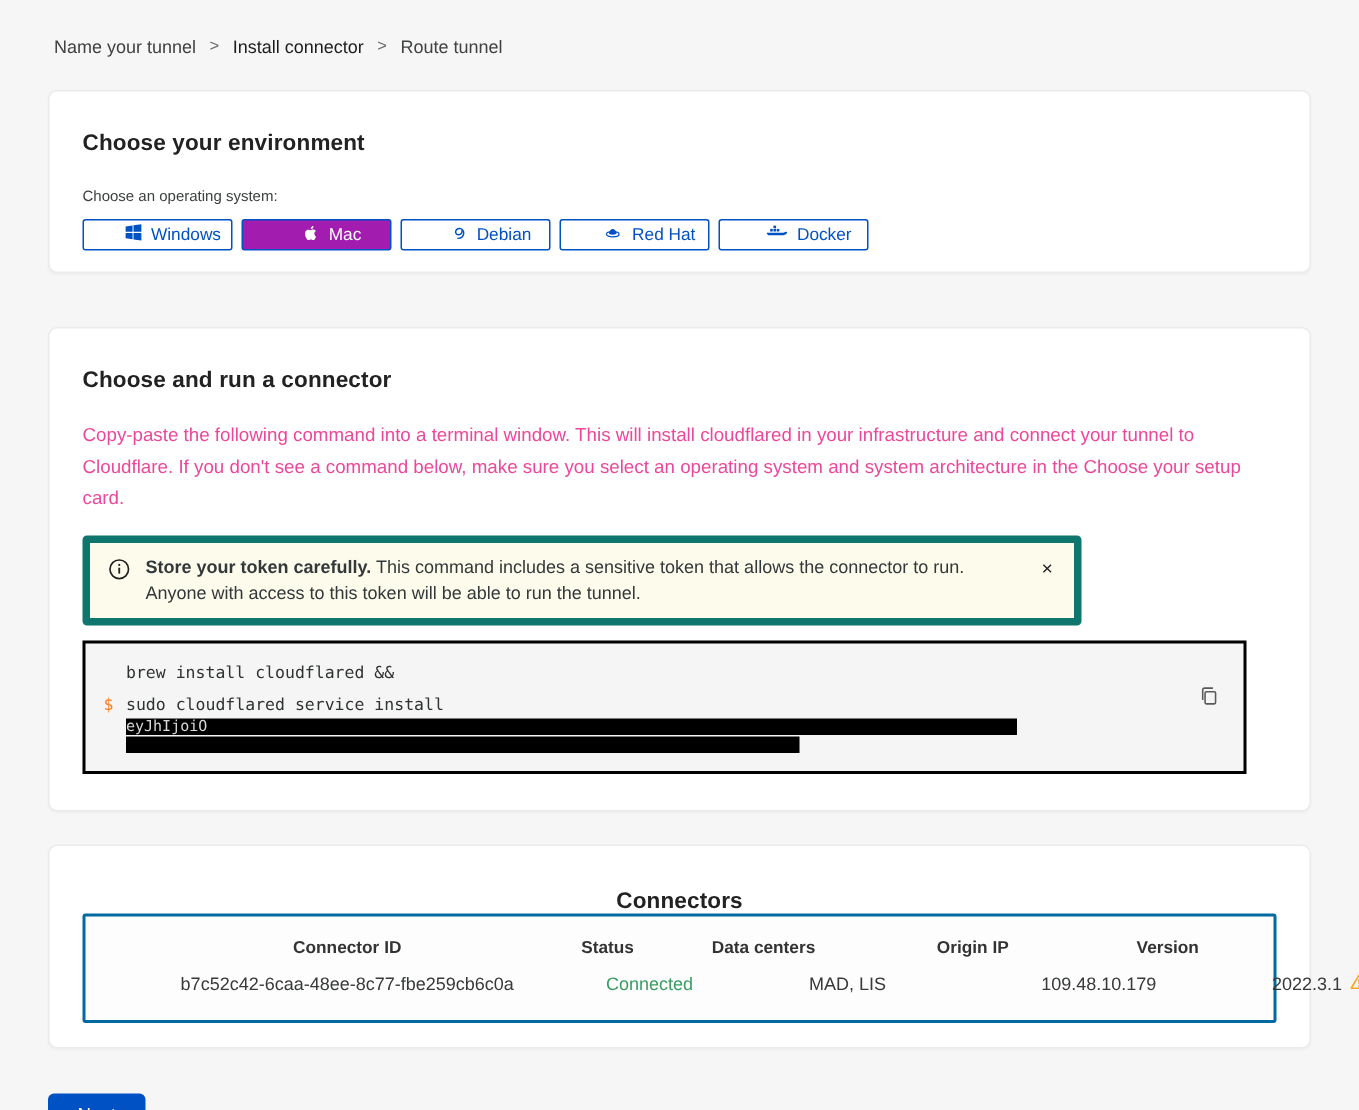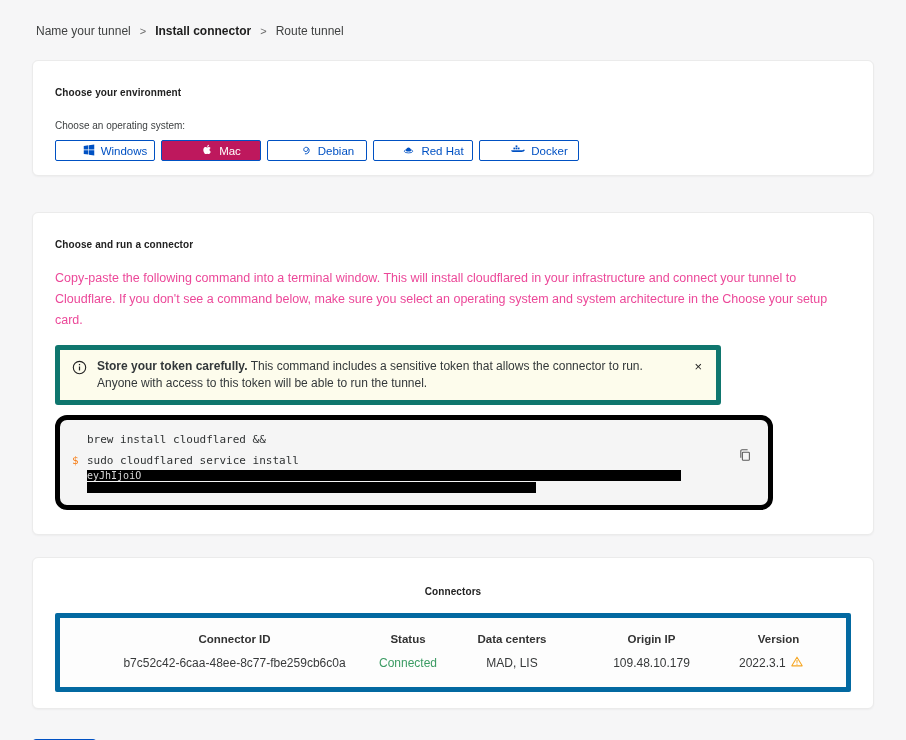--- a/index.html
+++ b/index.html
@@ -12,44 +12,44 @@
   }
   .page { padding: 0 32px; }
 
   
   .breadcrumb {
     display: flex; align-items: center; gap: 9px;
     padding: 24px 4px 0 4px;
     font-size: 12px; color: #404242;
   }
   .breadcrumb .crumb { cursor: default; }
-  .breadcrumb .crumb.active { font-weight: bold; color: #1d1d1d; }
+  .breadcrumb .crumb.active { font-weight: normal; color: #1d1d1d; }
   .breadcrumb .sep { color: #6b6b6b; font-size: 11px; }
 
   
   .card {
     background: #ffffff;
     border: 1px solid #ebebeb;
     border-radius: 6px;
     box-shadow: 0 1px 2px rgba(0,0,0,0.04);
   }
-  .card h2 { font-size: 10px; color: #222; letter-spacing: .1px; }
+  .card h2 { font-size: 15px; color: #222; letter-spacing: .1px; }
 
   .card-env { margin-top: 22px; padding: 26px 22px 14px 22px; }
   .os-label { font-size: 10px; color: #3c3f40; margin-top: 22px; }
   .os-row { display: flex; gap: 6px; margin-top: 9px; }
   .os-btn {
     width: 100px; height: 21px;
     display: flex; align-items: center; justify-content: center; gap: 6px;
     background: #fff; border: 1px solid #0051c3; border-radius: 2px;
     color: #0051c3; font-size: 11.5px; font-family: "Liberation Sans", sans-serif;
     cursor: pointer;
     padding-left: 20px;
   }
-  .os-btn.selected { background: #be185d; color: #fff; }
+  .os-btn.selected { background: #a21caf; color: #fff; }
   .os-btn svg { flex: none; }
 
   .card-install { margin-top: 36px; padding: 26px 22px 24px 22px; }
   .install-desc {
     margin-top: 18px; font-size: 12.5px; line-height: 21px; color: #ec4899;
     max-width: 800px;
   }
 
   .alert {
     margin-top: 14px; width: 666px;
@@ -60,22 +60,22 @@
   .alert .alert-text { flex: 1; font-size: 12px; line-height: 17px; color: #33383a; }
   .alert .alert-title { font-weight: bold; }
   .alert .alert-close {
     background: none; border: none; font-size: 13px; color: #222;
     cursor: pointer; line-height: 14px; padding: 2px 4px; font-family: "Liberation Sans", sans-serif;
   }
   .alert .icon-wrap { padding-top: 2px; }
 
   .codeblock {
     position: relative;
-    margin-top: 10px; width: 718px;
-    background: #f5f5f5; border: 5px solid #000000; border-radius: 12px;
+    margin-top: 10px; width: 776px;
+    background: #f5f5f5; border: 2px solid #000000; border-radius: 0;
     padding: 12px 40px 12px 12px;
     font-family: "DejaVu Sans Mono", monospace;
     font-size: 11px; color: #2f3233;
   }
   .code-line { display: flex; }
   .code-line .prompt-col { width: 15px; flex: none; color: #f6821f; }
   .code-line.l1 { line-height: 16px; margin-bottom: 5px; }
   .code-line.l2 { line-height: 16px; }
   .code-line.l3 { line-height: 12px; margin-top: 1px; }
   .code-line.l4 { line-height: 11px; margin-top: 1px; }
@@ -86,32 +86,31 @@
   }
   .redact-bar.bar1 { width: 594px; }
   .redact-bar.bar2 { width: 449px; }
   .copy-btn {
     position: absolute; right: 14px; top: 26px;
     background: none; border: none; cursor: pointer; padding: 2px;
   }
 
   .card-connectors { margin-top: 22px; padding: 28px 22px 16px 22px; text-align: center; }
   .connectors-table {
-    margin-top: 16px;
-    border: 5px solid #0369a1; border-radius: 2px;
+    border: 2px solid #0369a1; border-radius: 2px;
     background: #fdfdfd;
     padding: 15px 28px 17px 53px;
   }
   .tbl-grid {
     display: grid;
     grid-template-columns: 243px 104px 104px 175px auto;
     align-items: center;
   }
   .tbl-head span { font-size: 11.5px; font-weight: bold; color: #333; }
-  .tbl-row { margin-top: 11px; }
+  .tbl-row { margin-top: 11px; gap: 28px; }
   .tbl-row span { font-size: 12px; color: #37393a; }
   .status-connected { color: #3b9b63 !important; }
   .version-cell { display: flex; align-items: center; gap: 5px; }
 
   .next-btn {
     margin: 30px 0 0 0;
     width: 65px; height: 28px;
     background: #0051c3; color: #fff;
     border: 1px solid #0051c3; border-radius: 4px;
     font-size: 12.5px; font-family: "Liberation Sans", sans-serif;

